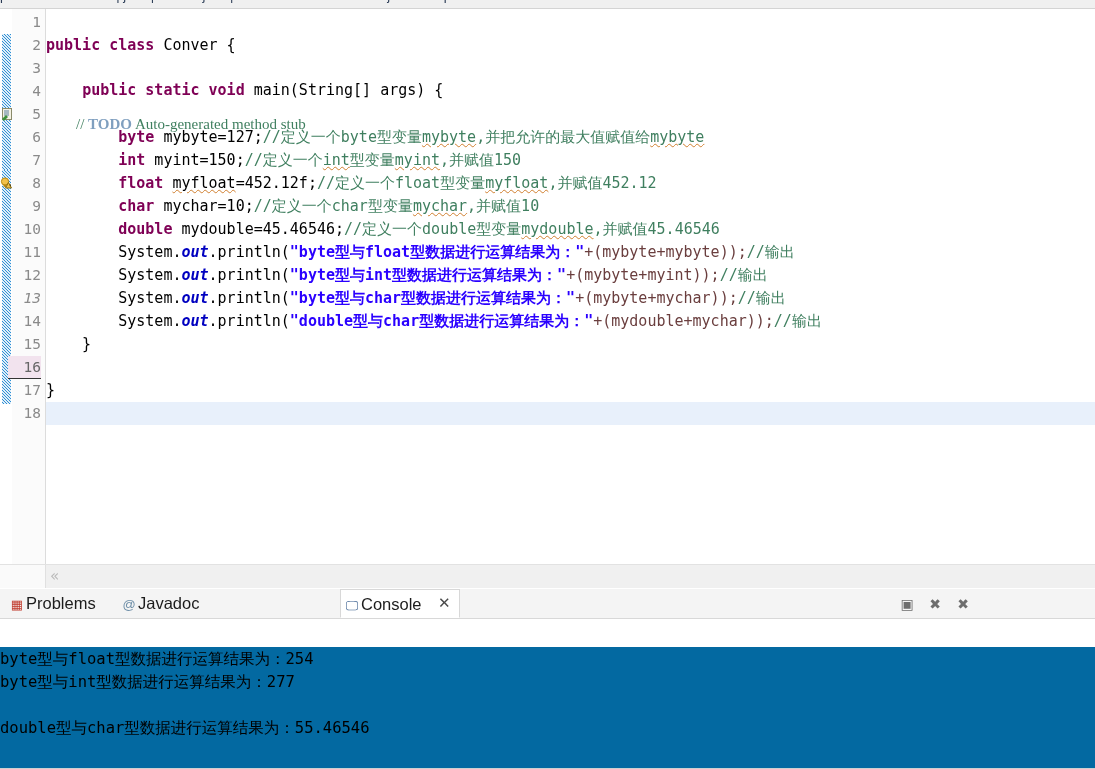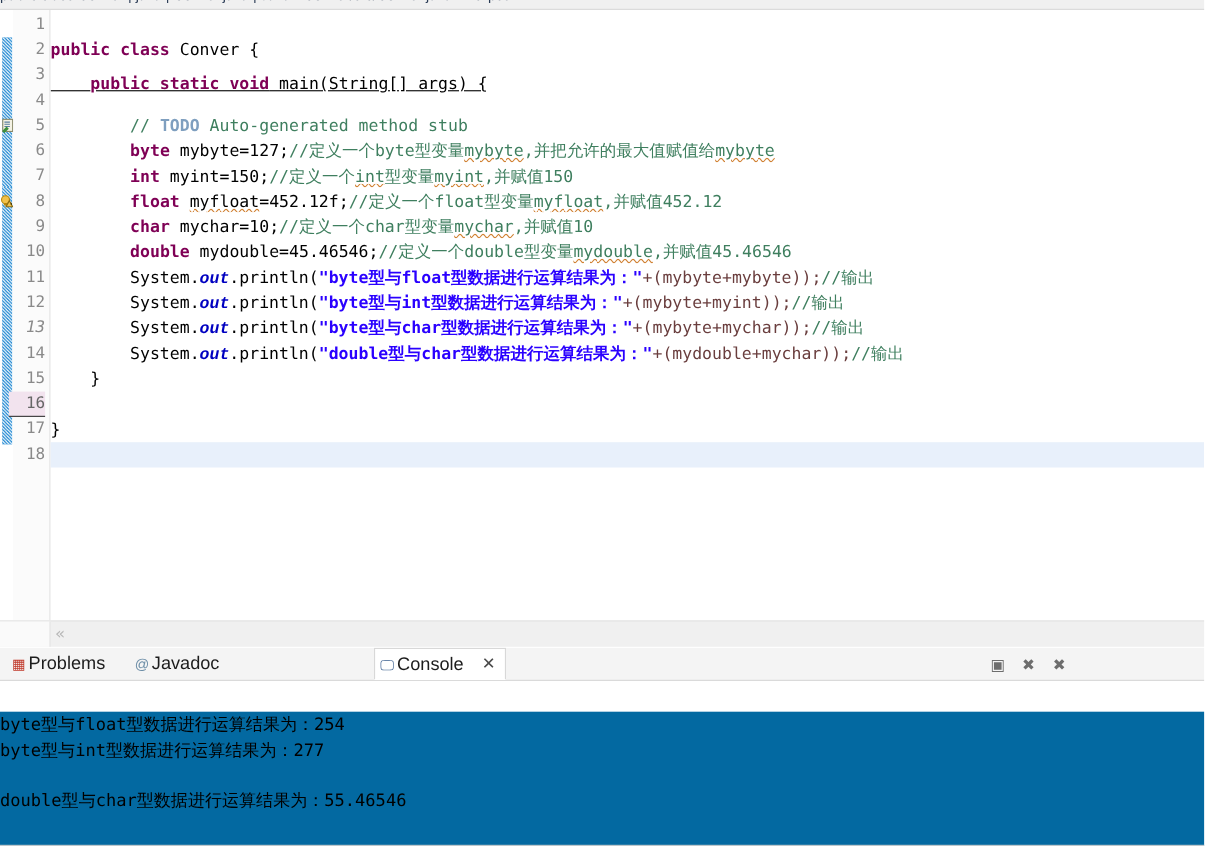--- a/index.html
+++ b/index.html
@@ -125,21 +125,21 @@
     left: -46px;
     width: 1095px;
     background: #e8f0fb;
   }
   .crow.hl > .inner { margin-left: 46px; display: inline-block; }
 
   .kw   { color: #7f0055; font-weight: bold; }
   .str  { color: #2a00ff; font-weight: bold; }
   .cmt  { color: #3f7f5f; }
   .todo { color: #7f9fbf; font-weight: bold; }
-  .fld  { color: #0000c0; font-style: italic; font-weight: bold; font-family: Liberation Mono, monospace; }
+  .fld  { color: #0000c0; font-style: italic; font-weight: bold; }
   .plain{ color: #000000; }
   .lvar { color: #6a3e3e; }
   .sq   { text-decoration: underline; text-decoration-style: wavy;
           text-decoration-color: #d08030; text-decoration-thickness: 1px; }
 
   
   .hscroll {
     position: absolute;
     left: 0; top: 564px;
     width: 1095px; height: 23px;
@@ -293,22 +293,22 @@
         <div class="lnum" style="top: 301px;">14</div>
         <div class="lnum" style="top: 324px;">15</div>
         <div class="lnum cur" style="top: 347px;">16</div>
         <div class="lnum" style="top: 370px;">17</div>
         <div class="lnum" style="top: 393px;">18</div>
       </div>
     <div class="codearea">
         <div class="crow" style="top: 2px;"> </div>
         <div class="crow" style="top: 25px;"><span class="kw">public class</span><span class="plain"> Conver {</span></div>
         <div class="crow" style="top: 48px;"> </div>
-        <div class="crow" style="top: 56px; text-decoration: underline;"><span class="plain">    </span><span class="kw">public static void</span><span class="plain"> main(String[] args) {</span></div>
-        <div class="crow" style="top: 94px;"><span class="plain">        </span><span class="cmt">// </span><span class="todo">TODO</span><span class="cmt"> Auto-generated method stub</span></div>
+        <div class="crow" style="top: 70px;"><span class="plain">    </span><span class="kw">public static void</span><span class="plain"> main(String[] args) {</span></div>
+        <div class="crow" style="top: 104px; font-family: Liberation Serif, serif;"><span class="plain">        </span><span class="cmt">// </span><span class="todo">TODO</span><span class="cmt"> Auto-generated method stub</span></div>
         <div class="crow" style="top: 117px; text-align: center;"><span class="plain">        </span><span class="kw">byte</span><span class="plain"> mybyte=127;</span><span class="cmt">//定义一个byte型变量</span><span class="cmt sq">mybyte</span><span class="cmt">,并把允许的最大值赋值给</span><span class="cmt sq">mybyte</span></div>
         <div class="crow" style="top: 140px;"><span class="plain">        </span><span class="kw">int</span><span class="plain"> myint=150;</span><span class="cmt">//定义一个</span><span class="cmt sq">int</span><span class="cmt">型变量</span><span class="cmt sq">myint</span><span class="cmt">,并赋值150</span></div>
         <div class="crow" style="top: 163px;"><span class="plain">        </span><span class="kw">float</span><span class="plain"> </span><span class="plain sq">myfloat</span><span class="plain">=452.12f;</span><span class="cmt">//定义一个float型变量</span><span class="cmt sq">myfloat</span><span class="cmt">,并赋值452.12</span></div>
         <div class="crow" style="top: 186px;"><span class="plain">        </span><span class="kw">char</span><span class="plain"> mychar=10;</span><span class="cmt">//定义一个char型变量</span><span class="cmt sq">mychar</span><span class="cmt">,并赋值10</span></div>
         <div class="crow" style="top: 209px;"><span class="plain">        </span><span class="kw">double</span><span class="plain"> mydouble=45.46546;</span><span class="cmt">//定义一个double型变量</span><span class="cmt sq">mydouble</span><span class="cmt">,并赋值45.46546</span></div>
         <div class="crow" style="top: 232px;"><span class="plain">        System.</span><span class="fld">out</span><span class="plain">.println(</span><span class="str">"byte型与float型数据进行运算结果为："</span><span class="lvar">+(mybyte+mybyte));</span><span class="cmt">//输出</span></div>
         <div class="crow" style="top: 255px;"><span class="plain">        System.</span><span class="fld">out</span><span class="plain">.println(</span><span class="str">"byte型与int型数据进行运算结果为："</span><span class="lvar">+(mybyte+myint));</span><span class="cmt">//输出</span></div>
         <div class="crow" style="top: 278px;"><span class="plain">        System.</span><span class="fld">out</span><span class="plain">.println(</span><span class="str">"byte型与char型数据进行运算结果为："</span><span class="lvar">+(mybyte+mychar));</span><span class="cmt">//输出</span></div>
         <div class="crow" style="top: 301px;"><span class="plain">        System.</span><span class="fld">out</span><span class="plain">.println(</span><span class="str">"double型与char型数据进行运算结果为："</span><span class="lvar">+(mydouble+mychar));</span><span class="cmt">//输出</span></div>
         <div class="crow" style="top: 324px;"><span class="plain">    }</span></div>

